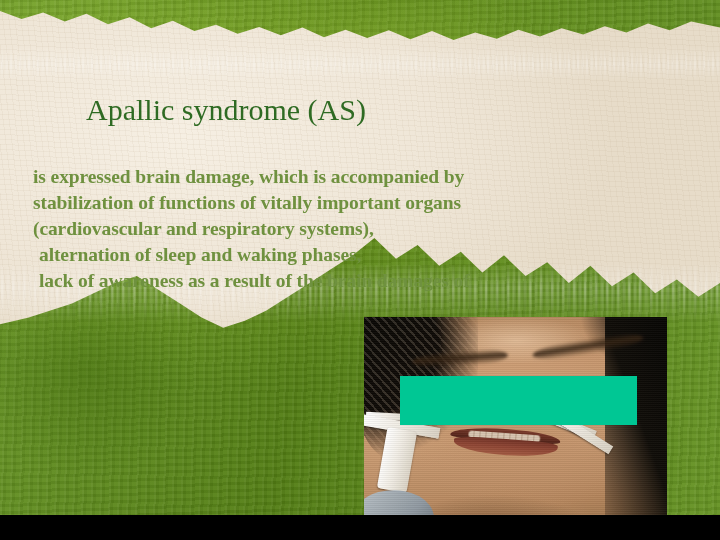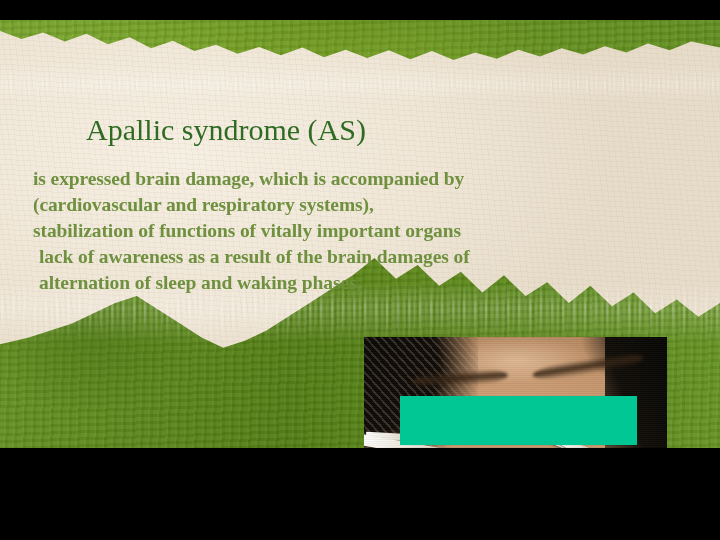--- a/index.html
+++ b/index.html
@@ -3,25 +3,24 @@
 <meta charset="utf-8">
 <style>
   html, body {
     margin: 0;
     padding: 0;
     background: #000;
   }
   .slide {
     position: relative;
     width: 720px;
-    height: 428px;
+    height: 515px;
     overflow: hidden;
     font-family: "Liberation Serif", "DejaVu Serif", serif;
     background: #ffffff;
-    margin-top: 20px;
   }
 
   
   .bg-green {
     position: absolute;
     inset: 0;
     background:
       linear-gradient(100deg, rgba(255,255,255,0.06) 0%, rgba(0,0,0,0.10) 45%, rgba(255,255,255,0.05) 100%),
       repeating-linear-gradient(92deg,
         rgba(255,255,255,0.055) 0px,
@@ -126,21 +125,21 @@
     left: 86px;
     top: 92px;
     font-size: 30px;
     line-height: 36px;
     color: #2f6b23;
     white-space: nowrap;
   }
   .body-text {
     position: absolute;
     left: 33px;
-    top: 146px;
+    top: 164px;
     width: 620px;
     font-size: 19.5px;
     line-height: 26px;
     font-weight: bold;
     color: #6f913f;
     letter-spacing: -0.1px;
   }
   .body-text .ln { display: block; white-space: nowrap; }
   .body-text .ln.indent { padding-left: 6px; }
 
@@ -285,24 +284,24 @@
   <div class="paper-wrap">
     <div class="paper"></div>
     <div class="paper-fringe-top"></div>
     <div class="paper-fringe-bottom"></div>
   </div>
 
   <div class="title">Apallic syndrome (AS)</div>
 
   <div class="body-text">
     <span class="ln">is expressed brain damage, which is accompanied by</span>
+    <span class="ln">stabilization of functions of vitally important  organs</span>
     <span class="ln">(cardiovascular and respiratory systems),</span>
-    <span class="ln">stabilization of functions of vitally important  organs</span>
+    <span class="ln indent"> alternation of sleep and waking phases,</span>
     <span class="ln indent"> lack of awareness as a result of the brain damages of</span>
-    <span class="ln indent"> alternation of sleep and waking phases,</span>
   </div>
 
   <div class="photo">
     <div class="photo-skin"></div>
     <div class="photo-dark-topright"></div>
     <div class="photo-dark-right"></div>
     <div class="forehead-hl"></div>
     <div class="photo-hair"></div>
     <div class="brow left"></div>
     <div class="brow right"></div>

